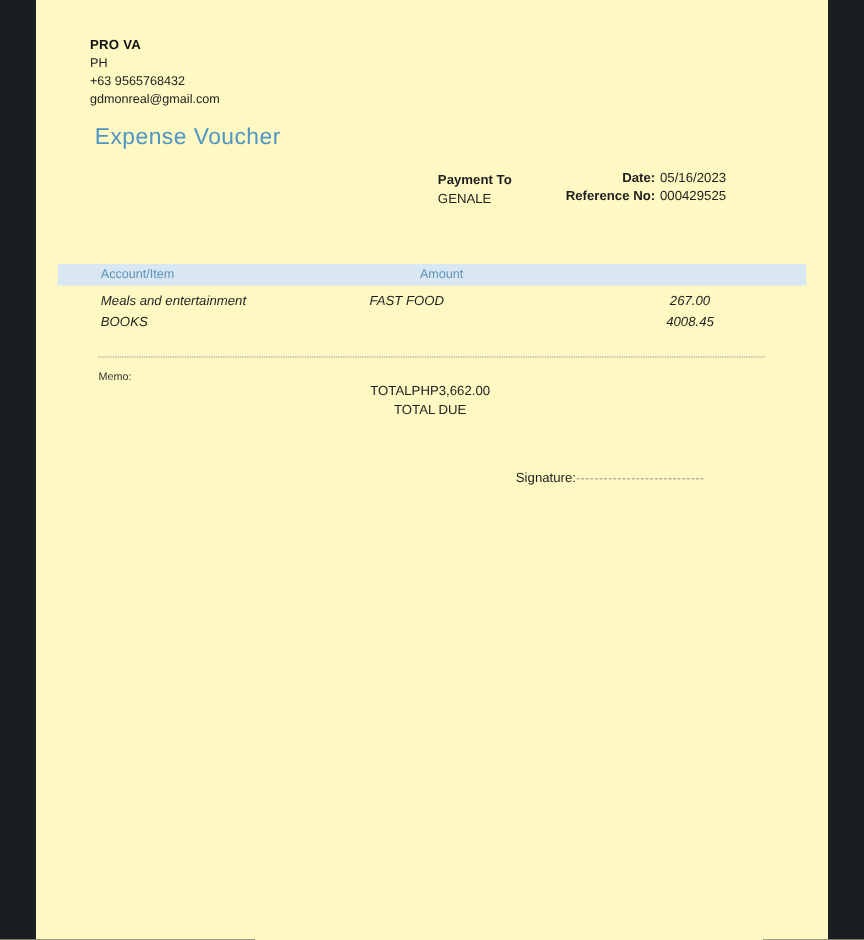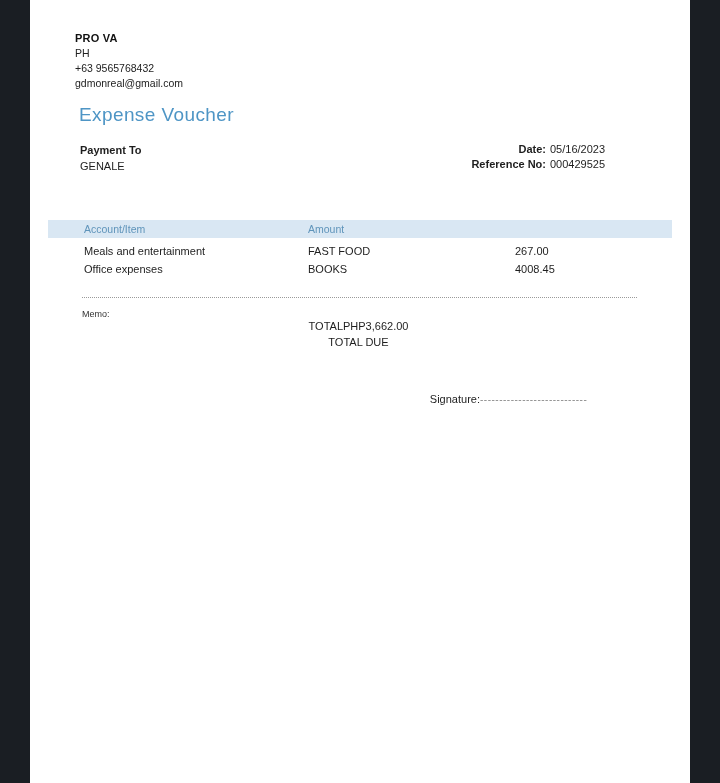--- a/index.html
+++ b/index.html
@@ -9,62 +9,62 @@
     background: #1a1e23;
     font-family: "Liberation Sans", sans-serif;
     color: #1e1e1e;
     position: relative;
     overflow: hidden;
   }
   .paper {
     position: absolute;
     left: 30px; top: 0;
     width: 660px; height: 783px;
-    background: #ffffff;
+    background: #fef9c3;
     padding-top: 31px;
   }
   
   .company { margin-left: 45px; font-size: 10.5px; line-height: 15px; color: #222; }
   .company-name { font-size: 11px; font-weight: bold; color: #111; letter-spacing: 0.2px; }
   
   .doc-title {
     margin: 13px 0 0 49px;
     font-size: 19px;
     font-weight: 400;
     color: #4e95c5;
     letter-spacing: 0.4px;
   }
   
   .meta-row {
     display: flex;
-    justify-content: space-between;
+    justify-content: flex-end;
     margin: 16px 80px 0 50px;
     font-size: 11px;
   }
   .payto { line-height: 16px; }
   .bold { font-weight: bold; }
   .meta { line-height: 15px; margin-left: 45px; }
   .meta-line { display: flex; justify-content: flex-end; }
   .meta-line .value { width: 60px; margin-left: 4px; text-align: left; }
   
   .table { margin: 46px 18px 0 18px; font-size: 11px; }
   .thead {
     display: flex;
     align-items: center;
     height: 18px;
     background: #d9e7f3;
     color: #5f94ba;
     font-size: 10.5px;
     padding: 0 37px 0 36px;
   }
   .tbody { margin-top: 5px; }
-  .trow { display: flex; line-height: 17.5px; padding: 0 37px 0 36px; }
+  .trow { display: flex; line-height: 17.5px; padding: 0 37px 0 36px; font-style: italic; }
   .c1 { width: 224px; }
   .c2 { flex: 1; }
-  .c3 { width: 120px; text-align: left; }
+  .c3 { width: 120px; text-align: center; }
   
   .dotted { border-top: 1px dotted #9a9a9a; margin: 19px 53px 0 52px; }
   
   .summary { display: flex; margin: 8px 55px 0 52px; flex-direction: column; }
   .memo-label { width: 285px; font-size: 9px; color: #333; padding-top: 3px; }
   .totals { flex: 1; font-size: 11px; }
   .total-line { display: flex; justify-content: center; line-height: 15.5px; }
   
   .signature { display: flex; margin: 43px 15px 0 335px; font-size: 11px; text-align: right; }
   .sig-label { width: 115px; }
@@ -106,21 +106,20 @@
       <span class="c1">Account/Item</span>
       <span class="c3">Amount</span>
     </div>
     <div class="tbody">
       <div class="trow">
         <span class="c1">Meals and entertainment</span>
         <span class="c2">FAST FOOD</span>
         <span class="c3">267.00</span>
       </div>
       <div class="trow">
-        <span class="c1">Office expenses</span>
         <span class="c2">BOOKS</span>
         <span class="c3">4008.45</span>
       </div>
     </div>
   </div>
 
   <div class="dotted"></div>
 
   <div class="summary">
     <div class="memo-label">Memo:</div>

